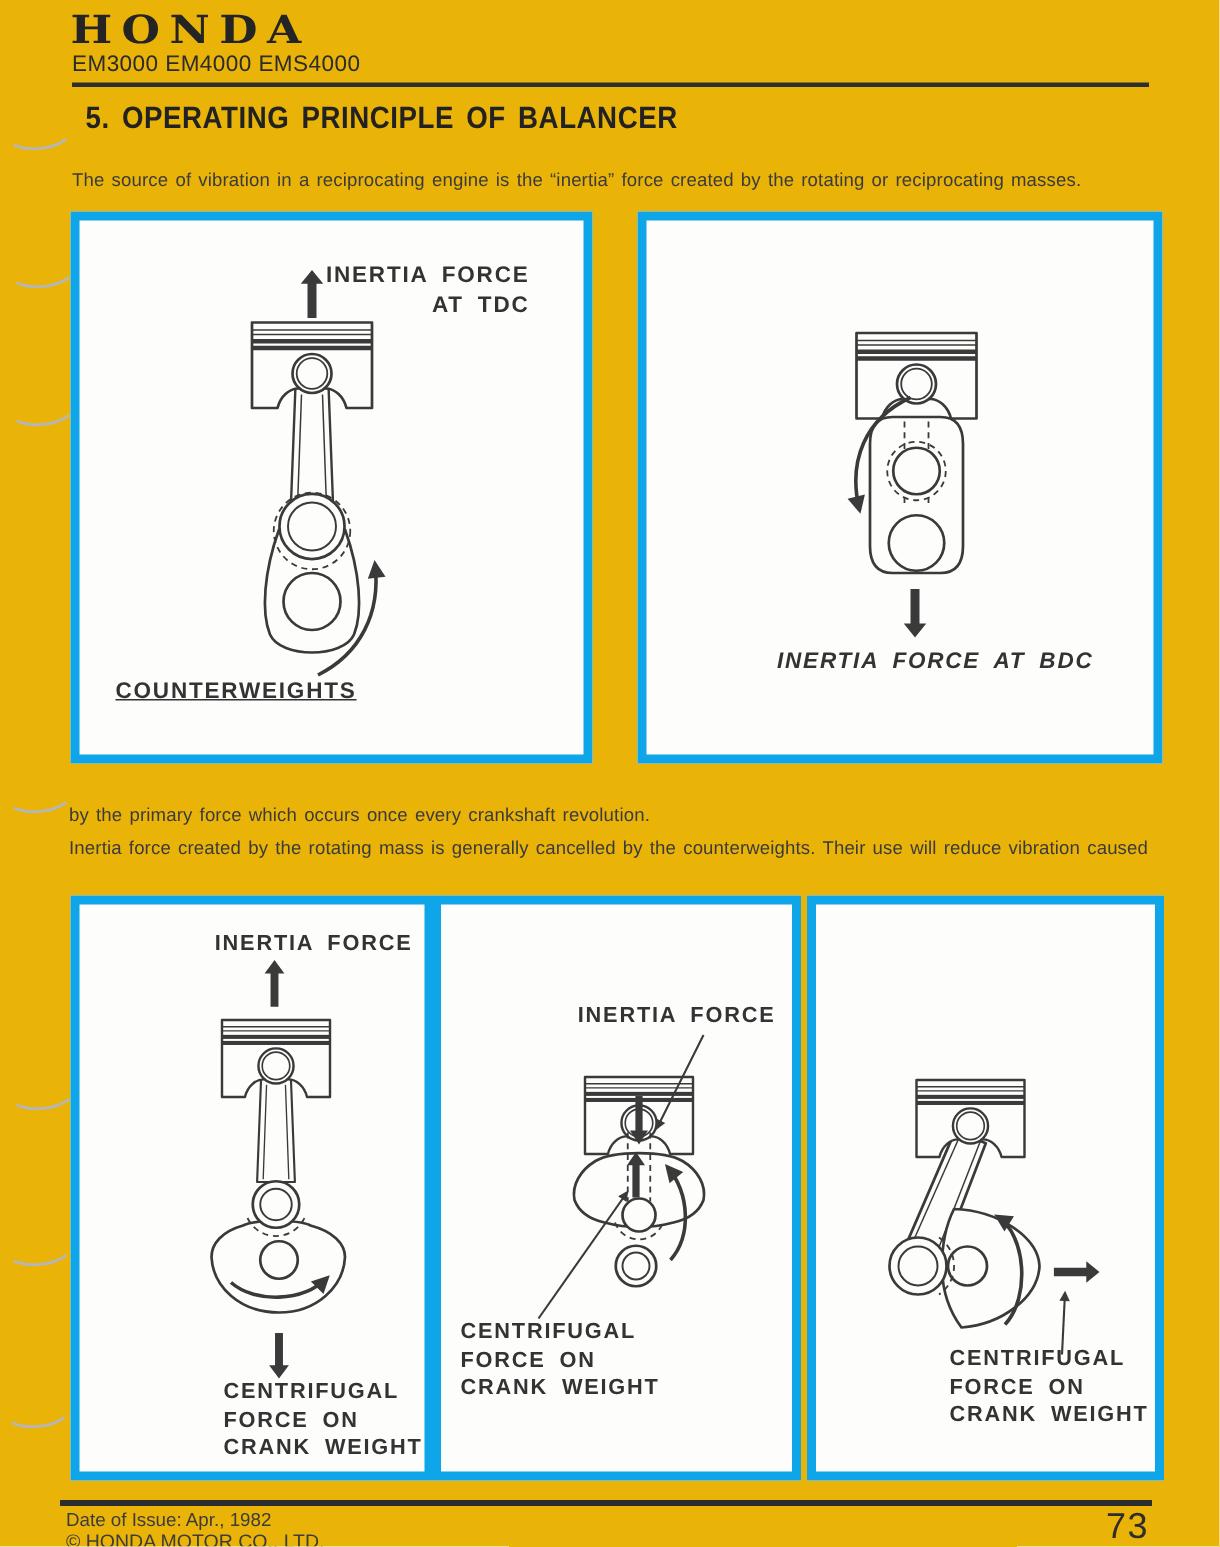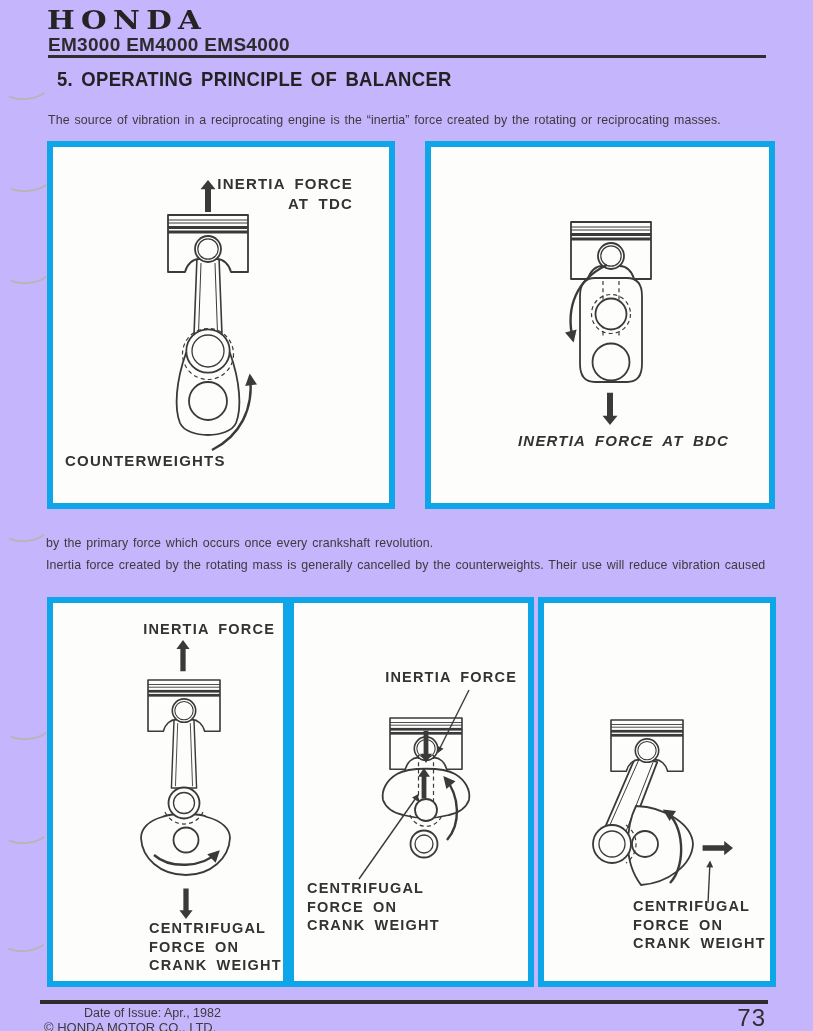--- a/index.html
+++ b/index.html
@@ -1,21 +1,21 @@
 <!DOCTYPE html>
 <html><head>
 <meta charset="utf-8">
 <style>
   html,body{margin:0;padding:0;background:#fbfbfa;}
-  .page{position:relative;width:813px;height:1031px;background:#c4b5fd;overflow:hidden;
+  .page{position:relative;width:813px;height:1031px;background:#eab308;overflow:hidden;
         font-family:"Liberation Sans",sans-serif;color:#333;}
   
   .logo{position:absolute;left:47px;top:5px;font-family:"DejaVu Serif",serif;font-weight:bold;
         font-size:28px;letter-spacing:6px;color:#242424;transform:scale(1.05,.92);transform-origin:left top;white-space:nowrap;}
-  .models{position:absolute;left:48px;top:34px;font-size:19px;font-weight:bold;color:#2c2c2c;letter-spacing:.3px;white-space:nowrap;}
+  .models{position:absolute;left:48px;top:34px;font-size:15px;font-weight:normal;color:#2c2c2c;letter-spacing:.3px;white-space:nowrap;}
   .hrule{position:absolute;left:48px;top:55px;width:718px;height:2.5px;background:#2e2e2e;}
   .title{position:absolute;left:57px;top:67px;margin:0;font-size:20.5px;font-weight:bold;color:#222;
          letter-spacing:.4px;word-spacing:3px;transform:scaleX(.9);transform-origin:left top;white-space:nowrap;}
   .bodytext{position:absolute;font-size:12.4px;color:#3b3b3b;letter-spacing:.1px;word-spacing:1.2px;line-height:22px;white-space:nowrap;}
   
   .figbox{position:absolute;background:#fdfdfc;border:6px solid #0ea5e9;}
   .figbox svg{position:absolute;left:0;top:0;}
   .dlabel{position:absolute;font-weight:bold;color:#333;letter-spacing:1.2px;word-spacing:4px;
           font-size:14.5px;line-height:18.5px;white-space:nowrap;}
   .lab15{font-size:15px;line-height:20px;}
@@ -25,21 +25,21 @@
   .wf2{fill:#fdfdfc;stroke:#3a3a3a;stroke-width:1.3;}
   .dash{fill:none;stroke:#3a3a3a;stroke-width:1.2;stroke-dasharray:4 3.2;}
   .curve{fill:none;stroke:#3a3a3a;stroke-width:2.4;}
   .lead{fill:none;stroke:#3a3a3a;stroke-width:1.4;}
   .thin{stroke:#3a3a3a;stroke-width:1;}
   
   .crescent{position:absolute;width:42px;height:20px;border:2px solid transparent;
             border-bottom-color:#b6b6b6;border-radius:50%;transform:rotate(-6deg);}
   
   .frule{position:absolute;left:40px;top:1000px;width:728px;height:3.5px;background:#2d2d2d;}
-  .fdate{position:absolute;left:44px;top:1006px;font-size:12.5px;color:#3c3c3c;white-space:nowrap;margin-left:40px;}
+  .fdate{position:absolute;left:44px;top:1006px;font-size:12.5px;color:#3c3c3c;white-space:nowrap;}
   .fcopy{position:absolute;left:44px;top:1020px;font-size:13px;color:#3c3c3c;white-space:nowrap;}
   .fpage{position:absolute;right:47px;top:1004px;font-size:24px;font-weight:normal;color:#2e2e2e;letter-spacing:1px;}
 </style>
 </head>
 <body>
 
 <div class="page">
 
   <div class="crescent" style="left:3px;top:76px;"></div>
   <div class="crescent" style="left:5px;top:168px;"></div>
@@ -86,21 +86,21 @@
       <circle class="wf" cx="155" cy="204" r="21.7"></circle>
       <circle class="wf2" cx="155" cy="204" r="16"></circle>
       <circle class="wf" cx="155" cy="254" r="19"></circle>
       <path class="curve" d="M 159,303 C 187,289 201,262 197,229" marker-end="url(#ah)"></path>
       <use href="#fup" transform="translate(155,33) scale(1,0.84)"></use>
     </svg>
     <div class="dlabel lab15" style="right:36px;top:27px;text-align:right;">
       <div>INERTIA FORCE</div>
       <div>AT TDC</div>
     </div>
-    <div class="dlabel lab15" style="left:12px;top:304px;">COUNTERWEIGHTS</div>
+    <div class="dlabel lab15" style="left:24px;top:304px;text-decoration:underline;">COUNTERWEIGHTS</div>
   </figure>
 
   <figure class="figbox" style="left:425px;top:141px;width:338px;height:356px;margin:0;">
     <svg width="338" height="356" viewBox="0 0 338 356">
       <use href="#piston" transform="translate(180,75)"></use>
       <path class="wf" d="M 149,149 C 149,137 154,131 164,131 H 196 C 206,131 211,137 211,149 V 217 C 211,229 206,235 196,235 H 164 C 154,235 149,229 149,217 Z"></path>
       <line class="dash" x1="172" y1="134" x2="172" y2="190"></line>
       <line class="dash" x1="188" y1="134" x2="188" y2="190"></line>
       <circle class="dash" cx="180" cy="167" r="19.5"></circle>
       <circle class="wf" cx="180" cy="167" r="15.5"></circle>

